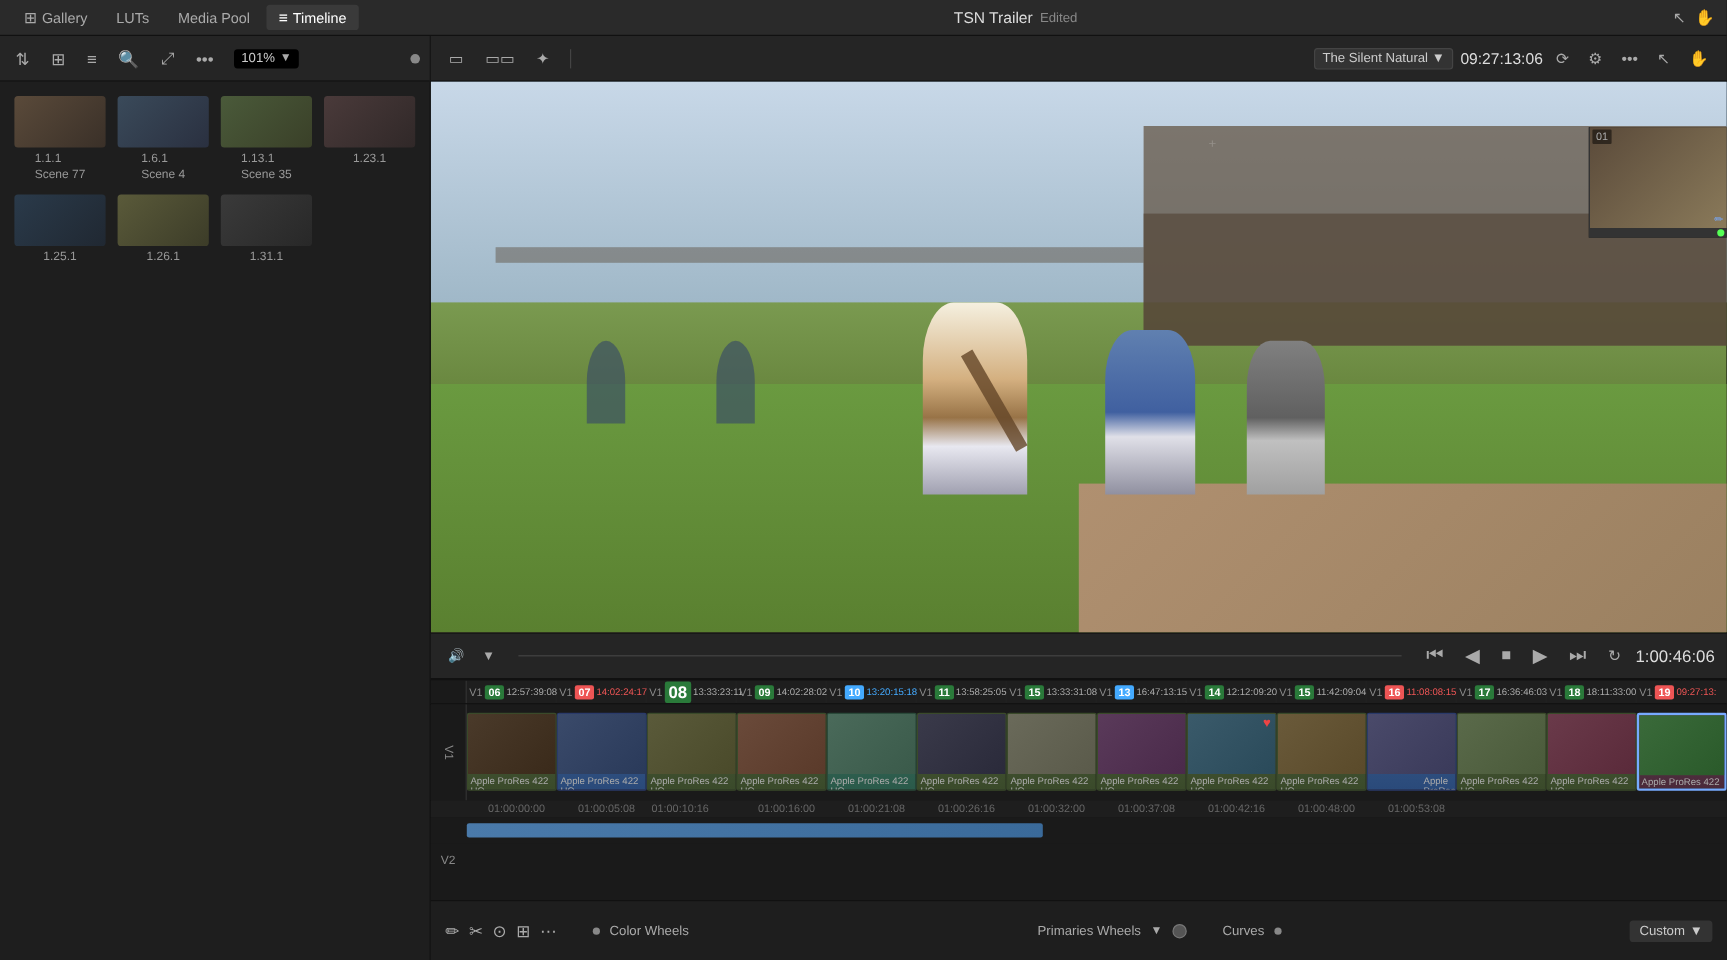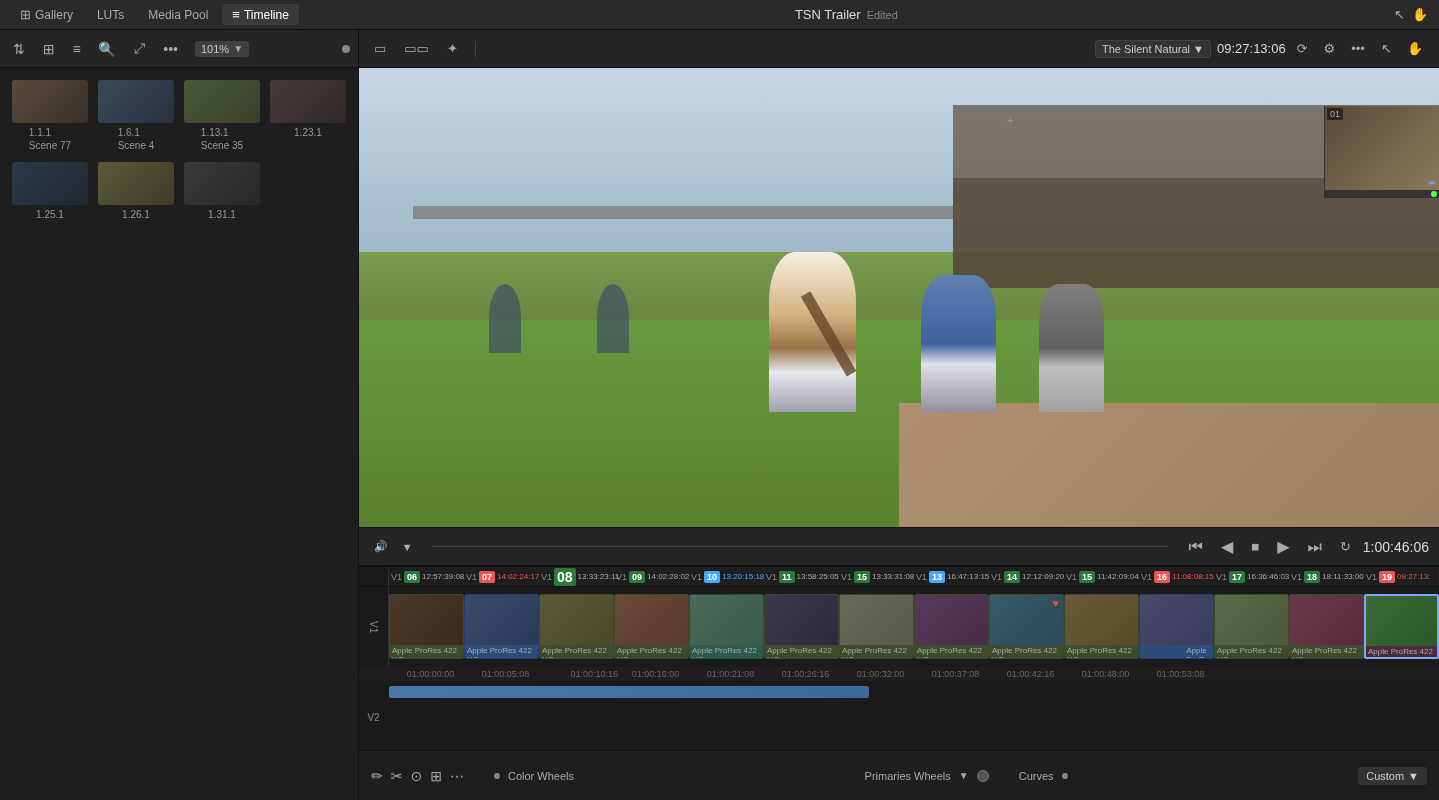--- a/index.html
+++ b/index.html
@@ -375,21 +375,21 @@
 
   <div class="left-panel">
 
     <div class="panel-toolbar">
       <span class="toolbar-btn">⇅</span>
       <span class="toolbar-btn">⊞</span>
       <span class="toolbar-btn">≡</span>
       <span class="toolbar-btn">🔍</span>
       <span class="toolbar-btn">⤢</span>
       <span class="toolbar-btn">•••</span>
-      <div style="display:flex;align-items:center;gap:4px;margin-left:4px;background:#404040;border-radius:3px;padding:2px 6px;cursor:pointer;">
+      <div style="display:flex;align-items:center;gap:4px;margin-left:4px;background:#000000;border-radius:3px;padding:2px 6px;cursor:pointer;">
         <span style="font-size:11px;color:#ccc;">101%</span>
         <span style="font-size:10px;color:#aaa;">▼</span>
       </div>
       <div class="toolbar-dot"></div>
     </div>
 
     <div class="thumbnail-grid">
 
       <div class="thumb-item">
         <div class="thumb-img t1"></div>
@@ -661,21 +661,21 @@
             <div style="width:75px;height:65px;background:linear-gradient(180deg,#5a3a4a,#4a2a3a);border:2px solid #7af;border-radius:2px;flex-shrink:0;overflow:hidden;position:relative;cursor:pointer;margin-top:7px;">
               <div style="width:100%;height:50px;background:linear-gradient(135deg,#3a6a3a,#2a5a2a);"></div>
               <div style="font-size:8px;color:#aaa;padding:1px 2px;">Apple ProRes 422 HQ</div>
             </div>
           </div>
         </div>
 
         <div class="timecode-ruler" style="padding-left:34px;">
           <span style="width:75px;flex-shrink:0;text-align:center;">01:00:00:00</span>
           <span style="width:75px;flex-shrink:0;text-align:center;">01:00:05:08</span>
-          <span style="width:75px;flex-shrink:0;text-align:right;">01:00:10:16</span>
+          <span style="width:75px;flex-shrink:0;text-align:left;">01:00:10:16</span>
           <span style="width:75px;flex-shrink:0;text-align:center;">01:00:16:00</span>
           <span style="width:75px;flex-shrink:0;text-align:center;">01:00:21:08</span>
           <span style="width:75px;flex-shrink:0;text-align:center;">01:00:26:16</span>
           <span style="width:75px;flex-shrink:0;text-align:center;">01:00:32:00</span>
           <span style="width:75px;flex-shrink:0;text-align:center;">01:00:37:08</span>
           <span style="width:75px;flex-shrink:0;text-align:center;">01:00:42:16</span>
           <span style="width:75px;flex-shrink:0;text-align:center;">01:00:48:00</span>
           <span style="width:75px;flex-shrink:0;text-align:center;">01:00:53:08</span>
         </div>
 

